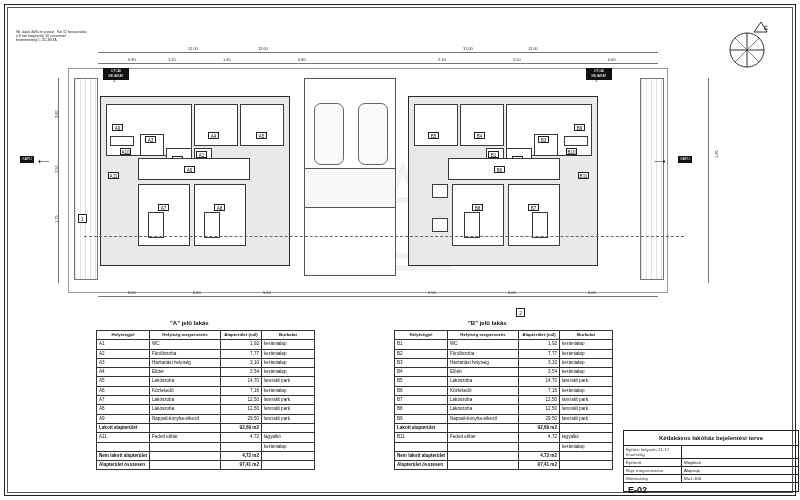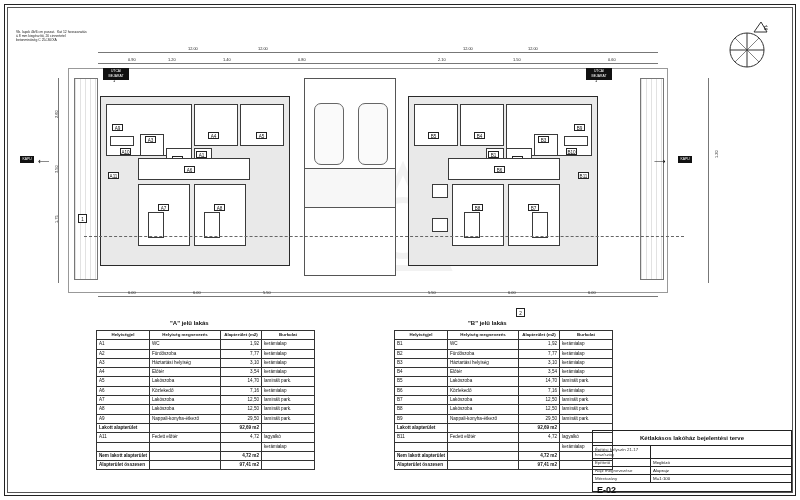--- a/index.html
+++ b/index.html
@@ -39,21 +39,21 @@
   .tbl th{font-weight:bold;text-align:center;font-size:4.4px;}
   .tcap{position:absolute;font-size:6px;font-weight:bold;}
   .c1{width:28px;}
   .c2{width:66px;}
   .c3{width:36px;text-align:right;}
   .c4{width:48px;}
   .bold td{font-weight:bold;}
   .th2{line-height:5px;white-space:normal;text-align:center;height:12px;}
 
   
-  #title{position:absolute;right:8px;bottom:8px;width:200px;height:62px;border:1px solid #222;box-sizing:border-box;font-size:4.4px;}
+  #title{position:absolute;right:1px;bottom:8px;width:176px;height:62px;border:1px solid #222;box-sizing:border-box;font-size:4.4px;}
   #title .row{display:flex;border-bottom:1px solid #222;box-sizing:border-box;}
   #title .row:last-child{border-bottom:none;}
   #title .k{width:58px;border-right:1px solid #222;padding:1px 2px;color:#333;box-sizing:border-box;}
   #title .v{flex:1;padding:1px 2px;box-sizing:border-box;}
   #title .big{font-size:6px;font-weight:bold;text-align:center;padding:4px 2px;width:100%;}
   #title .code{font-size:9px;font-weight:bold;text-align:right;padding:2px 4px;}
 </style>
 </head>
 <body>
 

